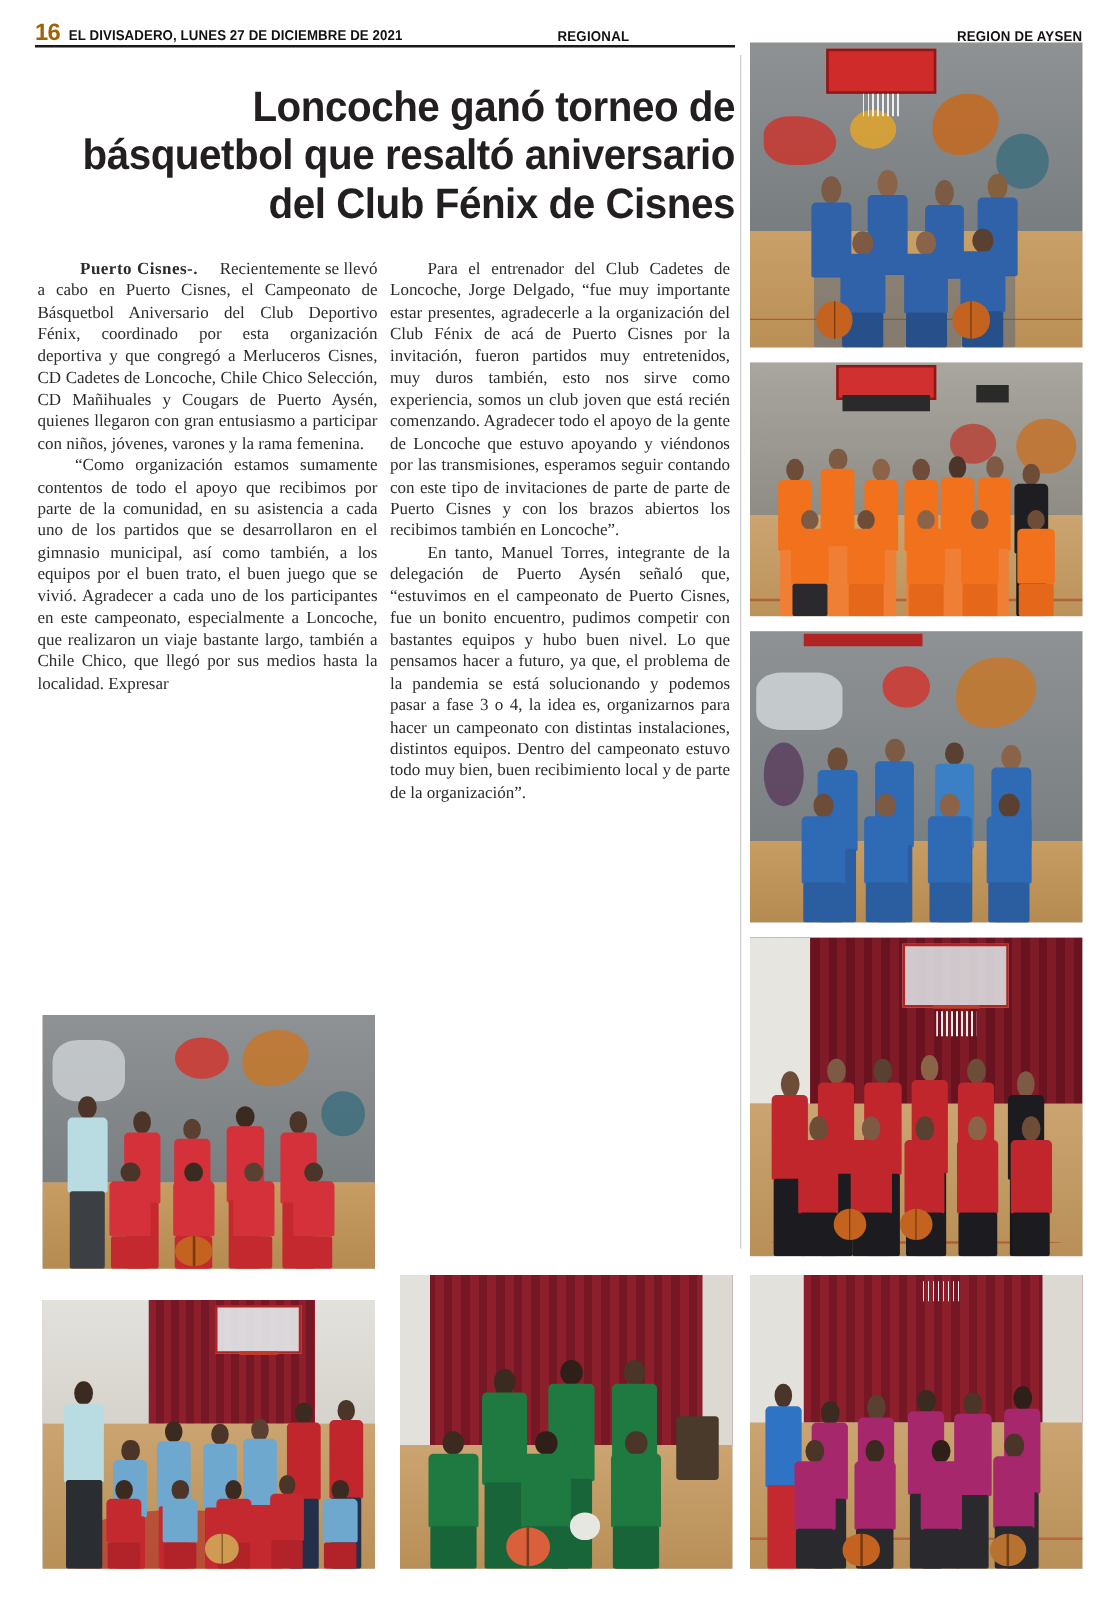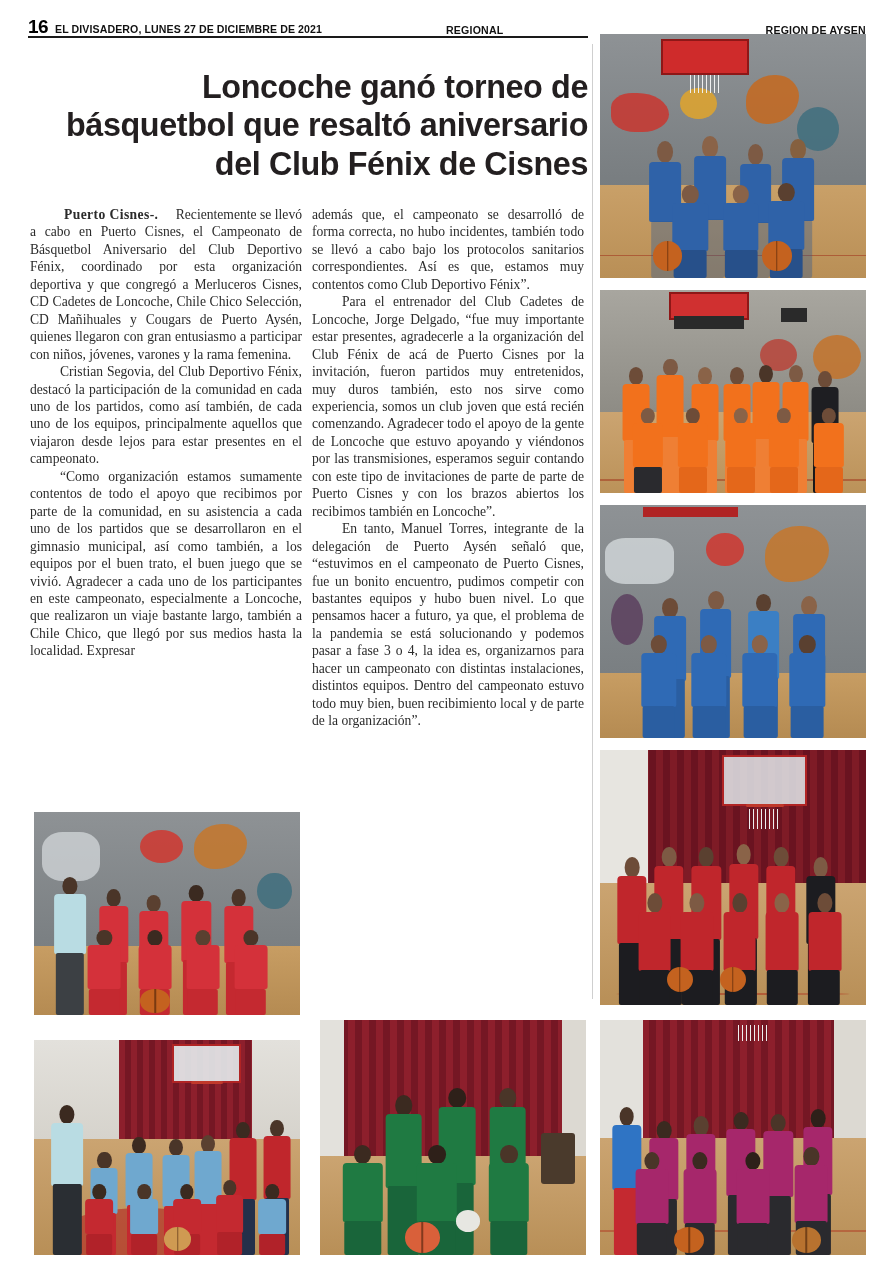--- a/index.html
+++ b/index.html
@@ -16,21 +16,21 @@
 
   
   .masthead {
     position:absolute; left:28px; top:10px; width:838px; height:26px;
     display:flex; align-items:flex-end;
     font-family:"Liberation Sans", sans-serif;
   }
   .mast-left { display:flex; align-items:baseline; gap:7px; flex:0 0 auto; }
   .folio {
     font-weight:bold; font-size:19px; letter-spacing:-0.5px;
-    line-height:1; color:#000000;
+    line-height:1; color:#a16207;
   }
   .mast-pub {
     font-weight:bold; font-size:11.4px; letter-spacing:0.1px;
     transform:scaleX(0.93); transform-origin:left bottom;
     white-space:nowrap; color:#111;
   }
   .mast-center {
     position:absolute; left:418px; bottom:0;
     font-weight:bold; font-size:11.4px; letter-spacing:0.2px;
     transform:scaleX(0.93); transform-origin:left bottom; color:#111;
@@ -145,26 +145,24 @@
     <span class="mast-right">REGION DE AYSEN</span>
   </div>
   <div class="mast-rule"></div>
 
   <h1 class="headline">Loncoche ganó torneo de básquetbol que resaltó aniversario del Club Fénix de Cisnes</h1>
 
   <div class="v-rule"></div>
 
   <div class="col col-1">
     <p class="first"><span class="lead">Puerto Cisnes-.</span>&nbsp;&nbsp;&nbsp;&nbsp;&nbsp;<span>Recientemente se llevó a cabo en Puerto Cisnes, el Campeonato de Básquetbol Aniversario del Club Deportivo Fénix, coordinado por esta organización deportiva y que congregó a Merluceros Cisnes, CD Cadetes de Loncoche, Chile Chico Selección, CD Mañihuales y Cougars de Puerto Aysén, quienes llegaron con gran entusiasmo a participar con niños, jóvenes, varones y la rama femenina.</span></p>
-    <p>Cristian Segovia, del Club Deportivo Fénix, destacó la participación de la comunidad en cada uno de los partidos, como así también, de cada uno de los equipos, principalmente aquellos que viajaron desde lejos para estar presentes en el campeonato.</p>
     <p>“Como organización estamos sumamente contentos de todo el apoyo que recibimos por parte de la comunidad, en su asistencia a cada uno de los partidos que se desarrollaron en el gimnasio municipal, así como también, a los equipos por el buen trato, el buen juego que se vivió. Agradecer a cada uno de los participantes en este campeonato, especialmente a Loncoche, que realizaron un viaje bastante largo, también a Chile Chico, que llegó por sus medios hasta la localidad. Expresar</p>
   </div>
 
   <div class="col col-2">
-    <p style="text-indent:0">además que, el campeonato se desarrolló de forma correcta, no hubo incidentes, también todo se llevó a cabo bajo los protocolos sanitarios correspondientes. Así es que, estamos muy contentos como Club Deportivo Fénix”.</p>
     <p>Para el entrenador del Club Cadetes de Loncoche, Jorge Delgado, “fue muy importante estar presentes, agradecerle a la organización del Club Fénix de acá de Puerto Cisnes por la invitación, fueron partidos muy entretenidos, muy duros también, esto nos sirve como experiencia, somos un club joven que está recién comenzando. Agradecer todo el apoyo de la gente de Loncoche que estuvo apoyando y viéndonos por las transmisiones, esperamos seguir contando con este tipo de invitaciones de parte de parte de Puerto Cisnes y con los brazos abiertos los recibimos también en Loncoche”.</p>
     <p>En tanto, Manuel Torres, integrante de la delegación de Puerto Aysén señaló que, “estuvimos en el campeonato de Puerto Cisnes, fue un bonito encuentro, pudimos competir con bastantes equipos y hubo buen nivel. Lo que pensamos hacer a futuro, ya que, el problema de la pandemia se está solucionando y podemos pasar a fase 3 o 4, la idea es, organizarnos para hacer un campeonato con distintas instalaciones, distintos equipos. Dentro del campeonato estuvo todo muy bien, buen recibimiento local y de parte de la organización”.</p>
   </div>
 
   <div class="photo" style="left:600px; top:34px; width:266px; height:244px;">
     <div class="wall" style="height:62%; background:linear-gradient(#8e9295,#787d80);"></div>
     <div class="gblob" style="left:4%;top:24%;width:22%;height:16%;background:#c9362f;border-radius:40% 60% 50% 45%;"></div>
     <div class="gblob" style="left:30%;top:22%;width:14%;height:13%;background:#e0a52c;"></div>
     <div class="gblob" style="left:55%;top:17%;width:20%;height:20%;background:#c6681f;border-radius:55% 45% 60% 40%;"></div>
     <div class="gblob" style="left:74%;top:30%;width:16%;height:18%;background:#3f6f7e;"></div>

